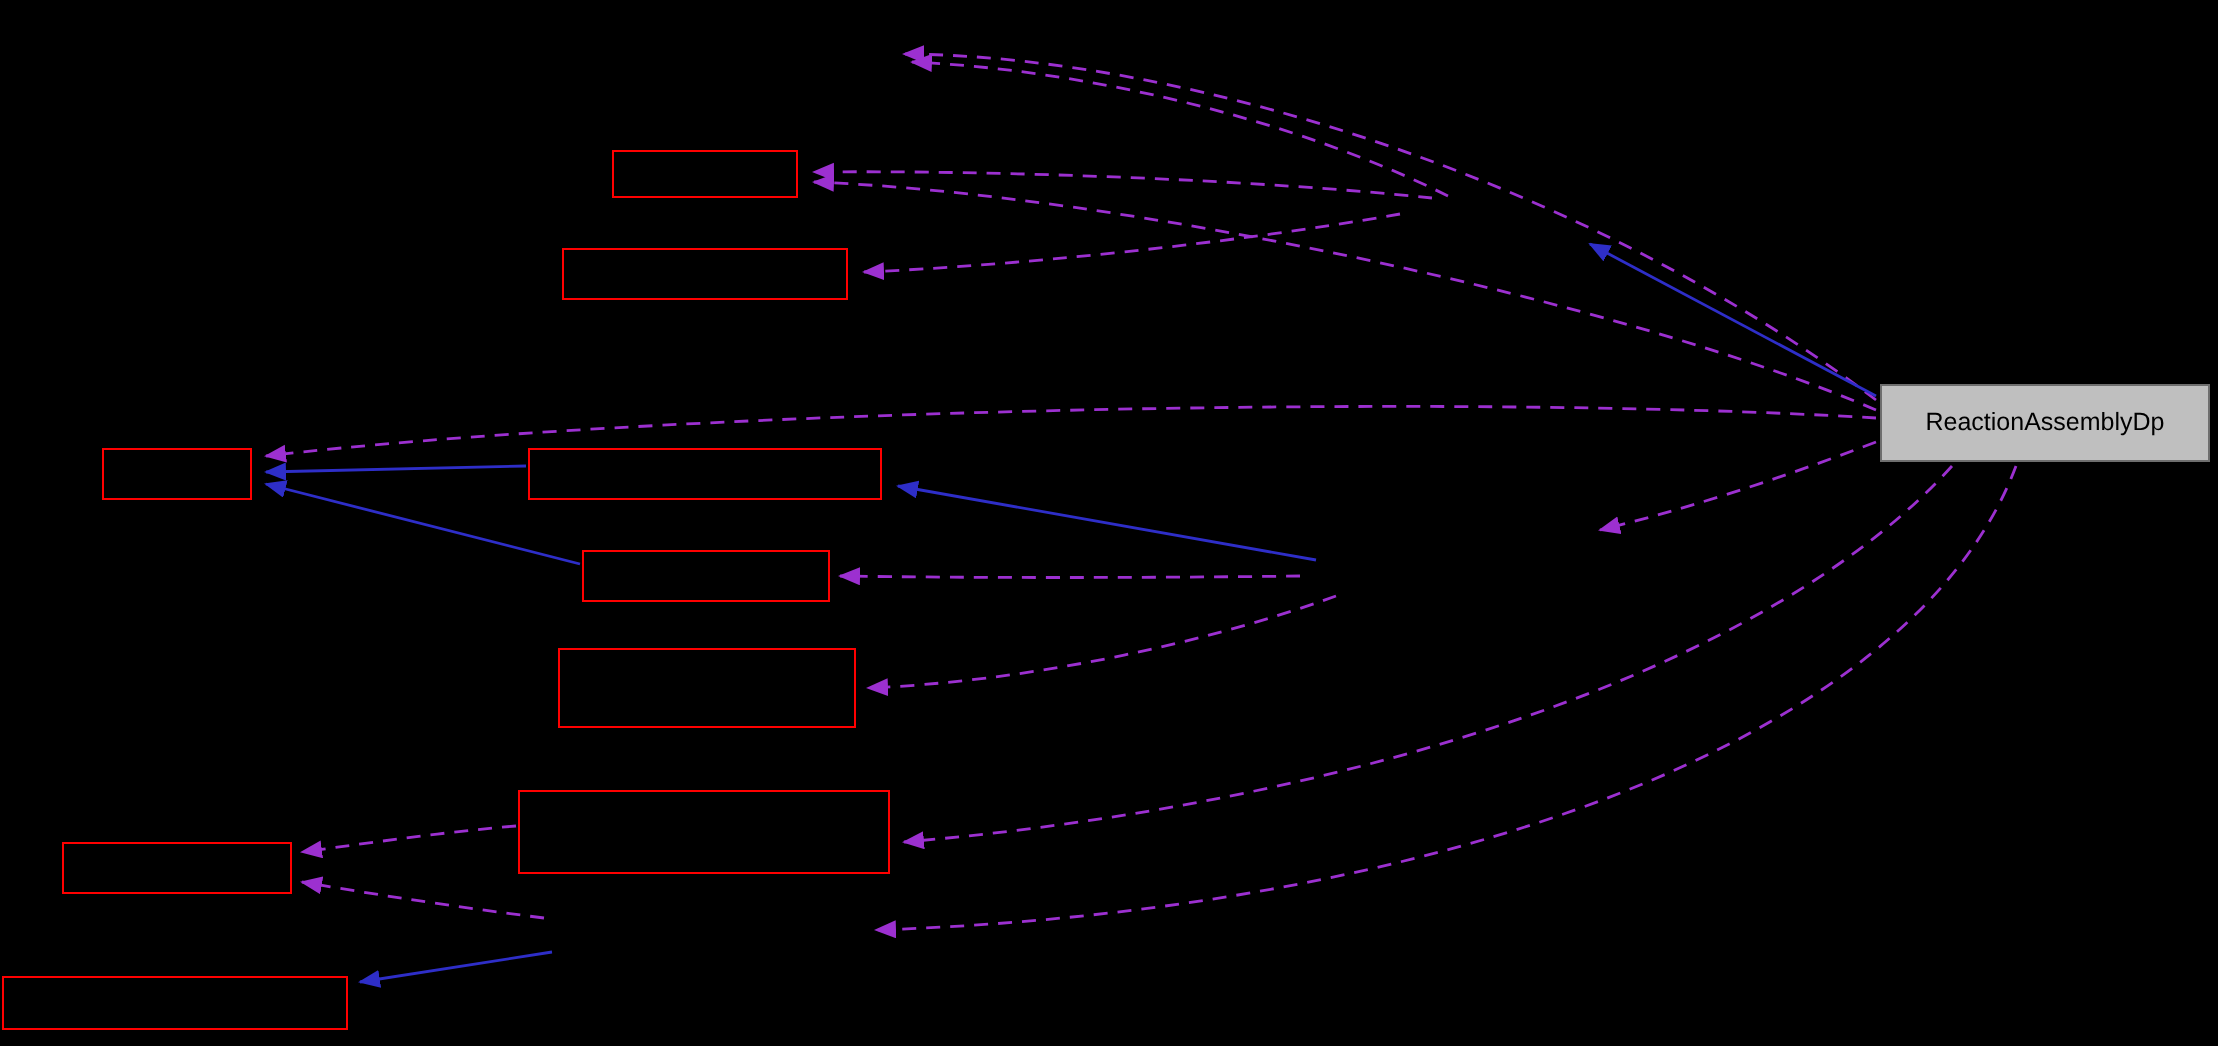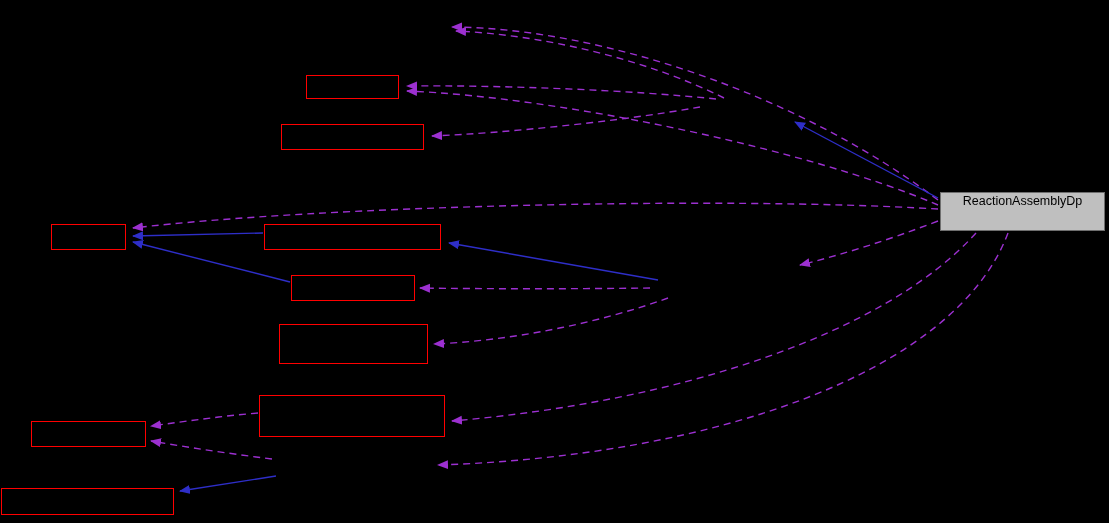--- a/index.html
+++ b/index.html
@@ -32,21 +32,21 @@
   .main-node {
     position: absolute;
     box-sizing: border-box;
     background: #bfbfbf;
     border: 1px solid #6e6e6e;
     color: #000000;
     font-size: 12.5px;
     line-height: 17px;
     text-align: center;
     display: flex;
-    flex-direction: row;
+    flex-direction: column;
     justify-content: center;
     cursor: pointer;
   }
   .edge-usage {
     stroke: #9c30d0;
     stroke-width: 1.4;
     fill: none;
     stroke-dasharray: 7 5;
   }
   .edge-inherit {

